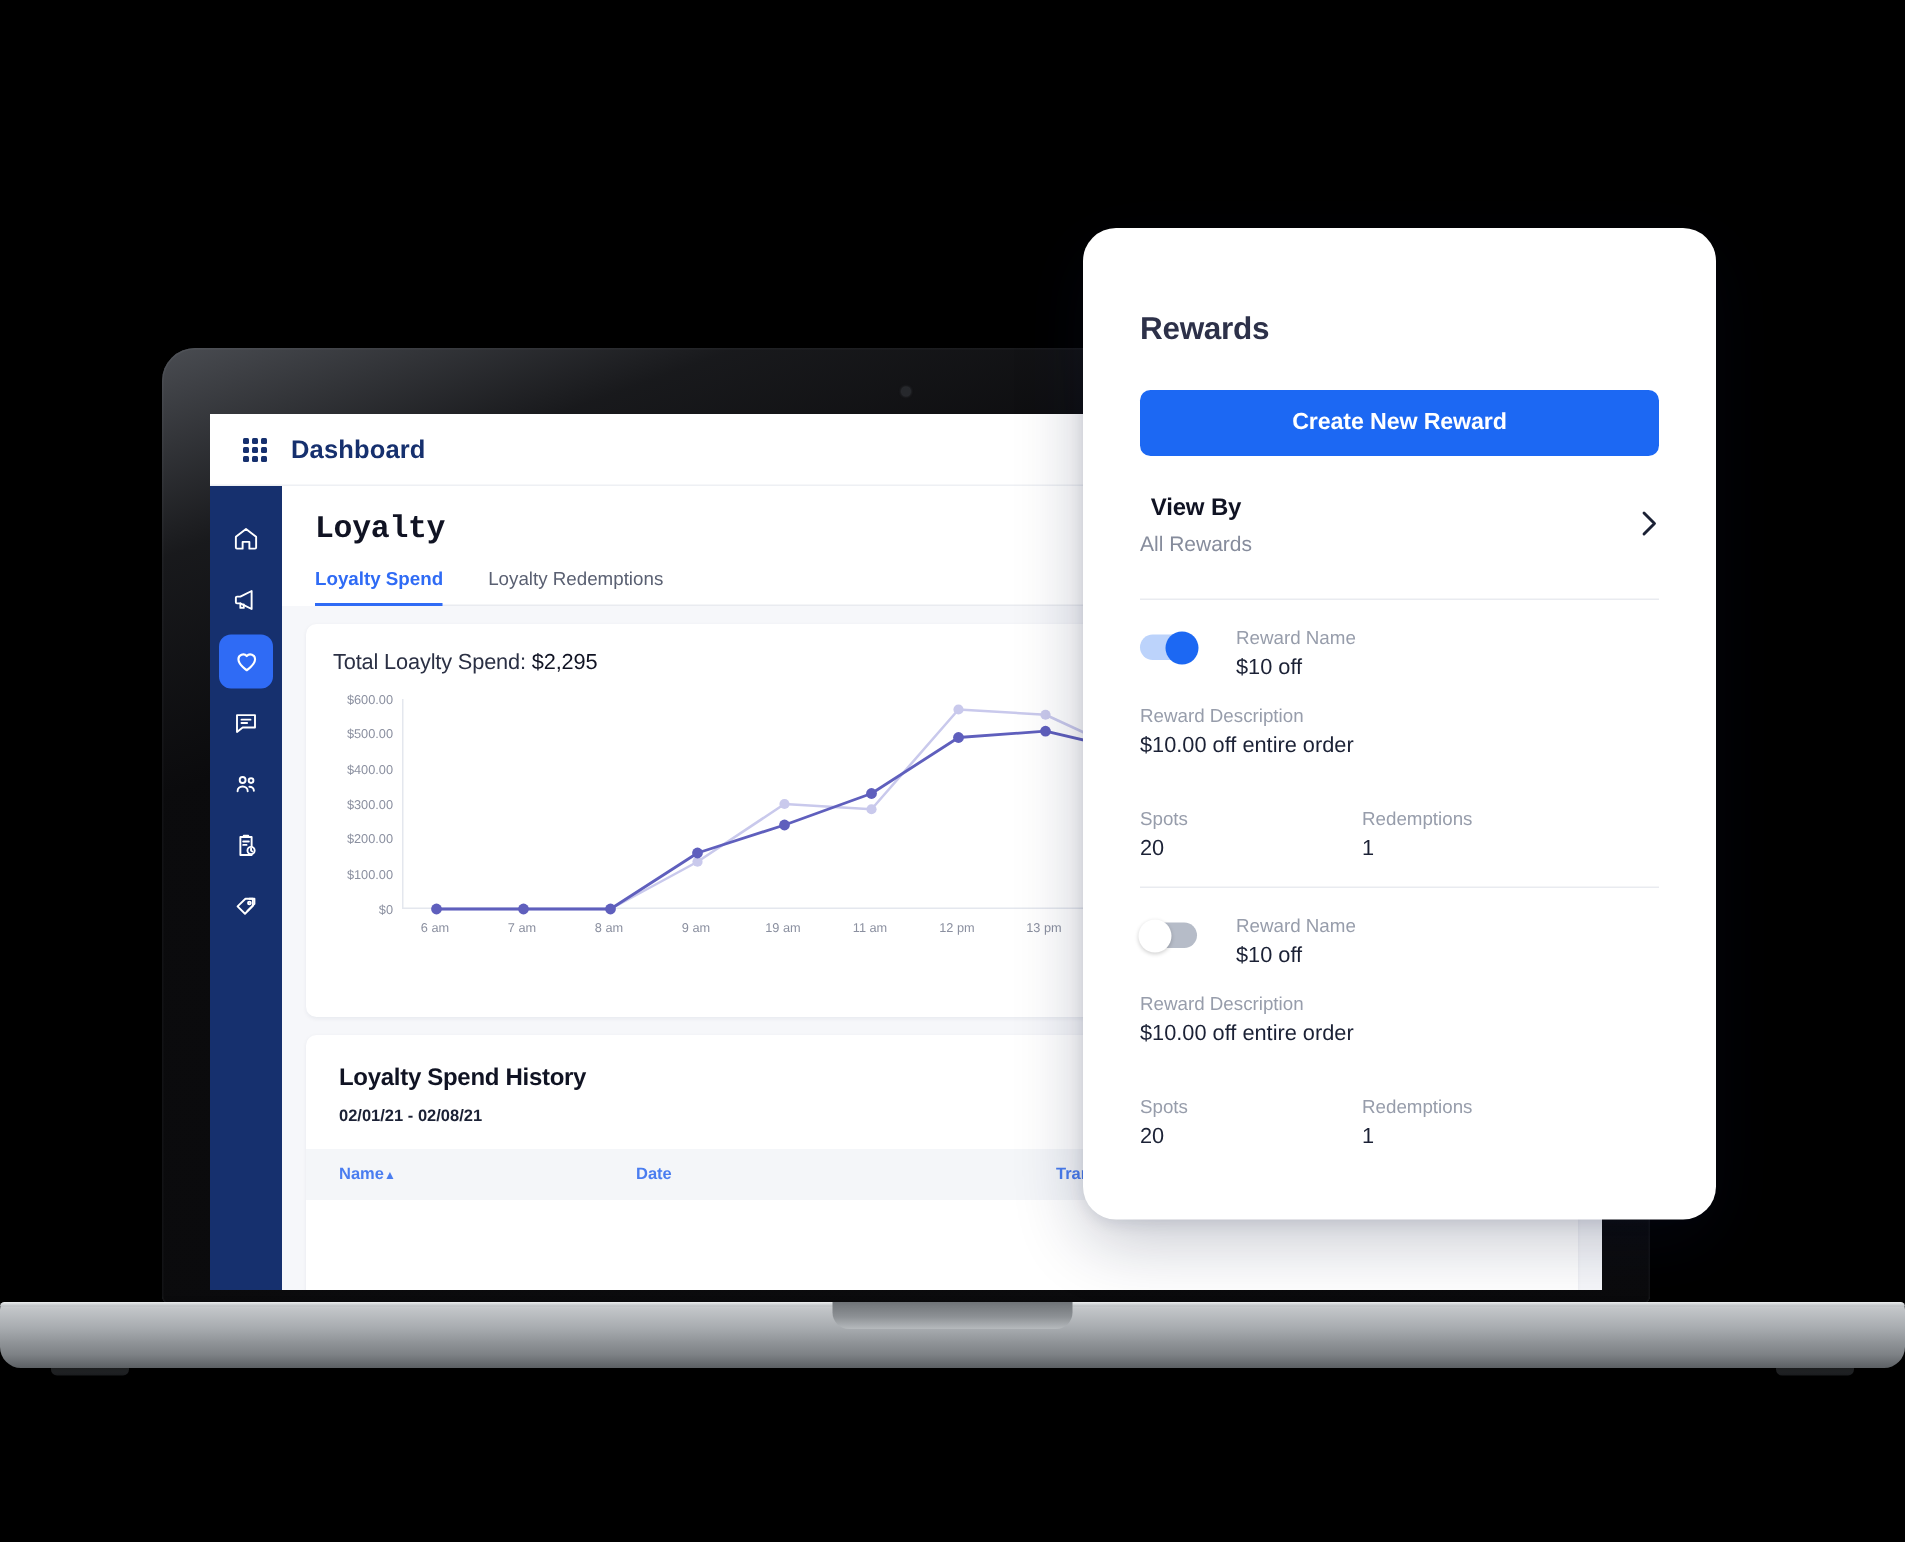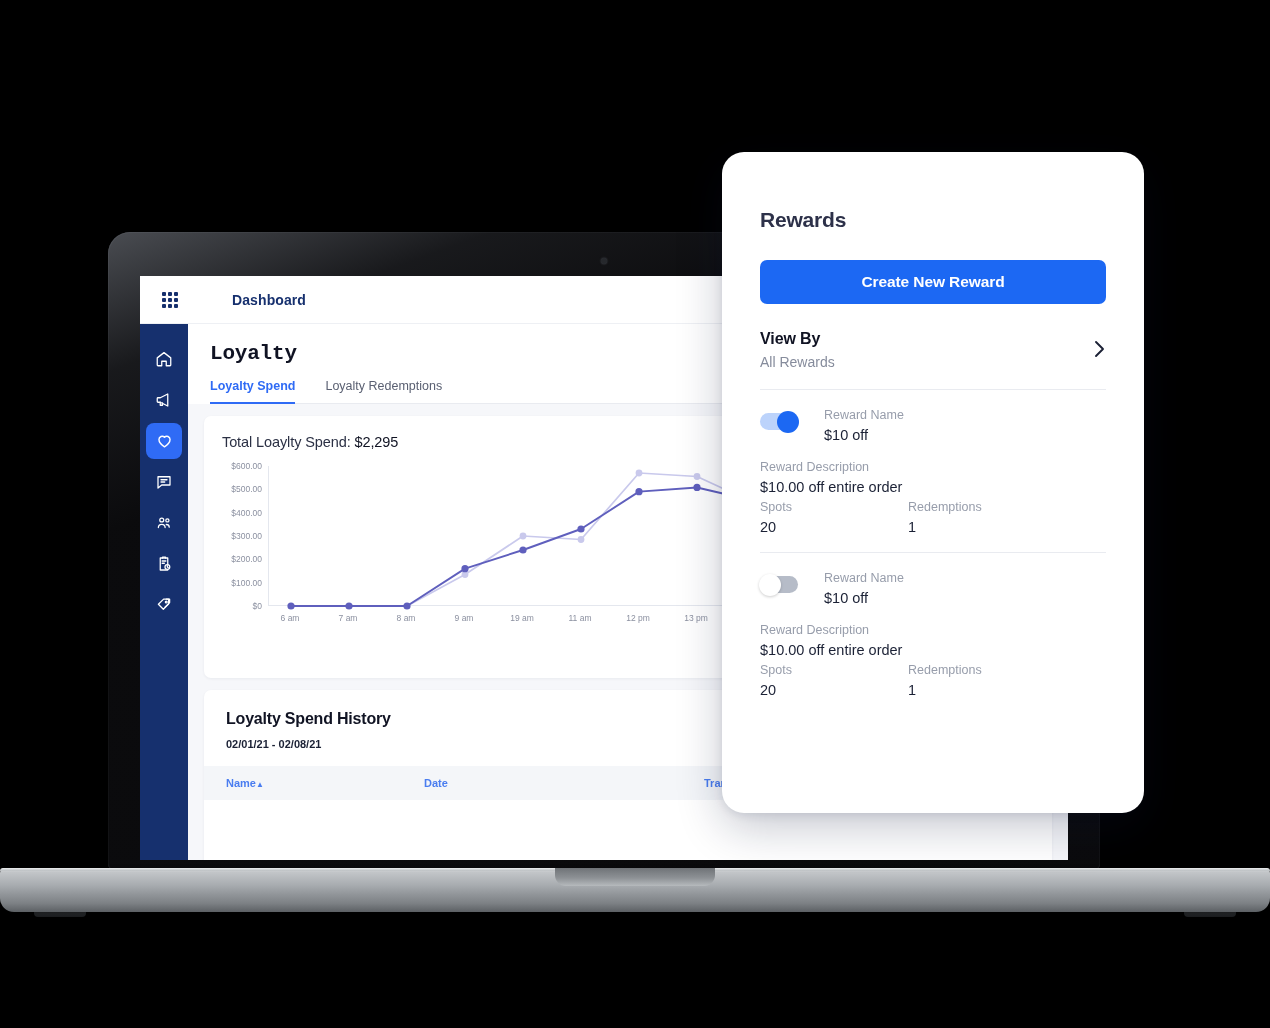--- a/index.html
+++ b/index.html
@@ -117,25 +117,24 @@
     grid-template-columns: repeat(3, 1fr);
     grid-template-rows: repeat(3, 1fr);
     gap: 2px;
     margin-right: 16px;
   }
   #grid-icon i {
     background: #16306e;
     border-radius: 1px;
   }
   #app-title {
-    font-size: 14px;
+    font-size: 17px;
     font-weight: bold;
     color: #16306e;
     letter-spacing: .1px;
-    margin-left: 38px;
   }
 
   #body-row {
     display: flex;
     height: 536px;
   }
 
   
   #sidebar {
     width: 48px;
@@ -317,22 +316,23 @@
     font-weight: bold;
     letter-spacing: -.1px;
     cursor: pointer;
     display: block;
   }
 
   #viewby-row {
     display: flex;
     align-items: center;
     justify-content: space-between;
-    padding: 26px 0 19px 0;
+    padding: 26px 0 29px 0;
     border-bottom: 1px solid #e9ebf0;
+    text-align: center;
   }
   #viewby-label { font-size: 16px; font-weight: bold; color: #101323; letter-spacing: -.1px; }
   #viewby-value { font-size: 14px; color: #868c9c; margin-top: 6px; }
   #viewby-chevron { color: #1b2135; font-size: 17px; line-height: 1; }
 
   .reward { padding: 18px 0 17px 0; }
   .reward + .reward { border-top: 1px solid #e9ebf0; }
 
   .reward-top { display: flex; align-items: flex-start; }
   .toggle {
@@ -351,21 +351,21 @@
     top: -2.5px;
   }
   .toggle.on .knob  { right: -1px; background: #1c68f3; }
   .toggle.off .knob { left: -1px; background: #ffffff; box-shadow: 0 1px 3px rgba(0,0,0,.2); }
 
   .reward-names { margin-left: 26px; }
   .field-label { font-size: 12.5px; color: #979dab; }
   .field-value { font-size: 14.5px; color: #1b2135; margin-top: 5px; }
 
   .reward-desc { margin-top: 17px; }
-  .reward-stats { display: flex; margin-top: 5px; }
+  .reward-stats { display: flex; margin-top: 34px; }
   .stat { width: 148px; }
 </style>
 </head>
 <body>
 
 <div id="laptop">
   <div id="laptop-lid"></div>
   <div id="laptop-bezel-edge"></div>
   <div id="webcam"></div>
 

